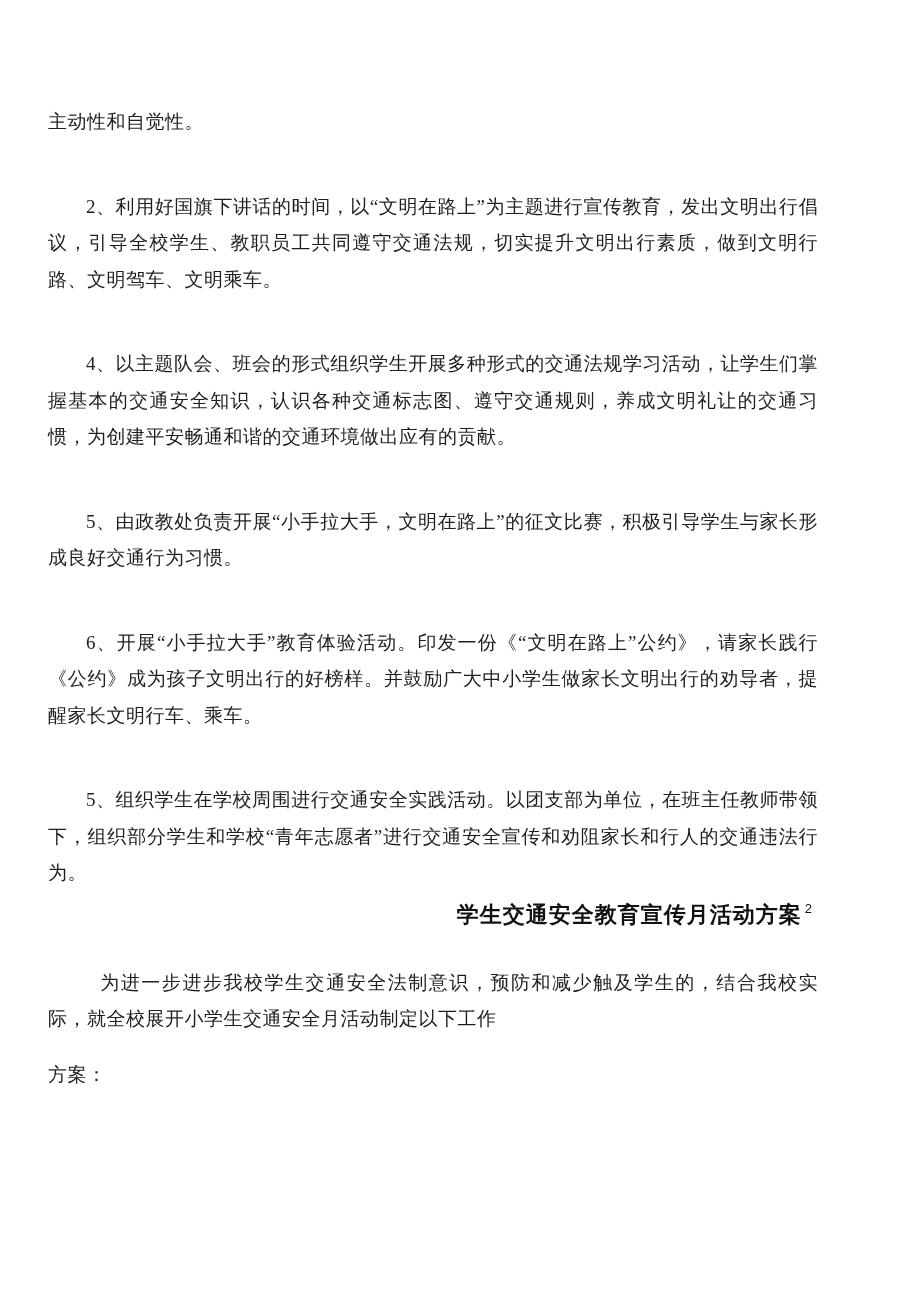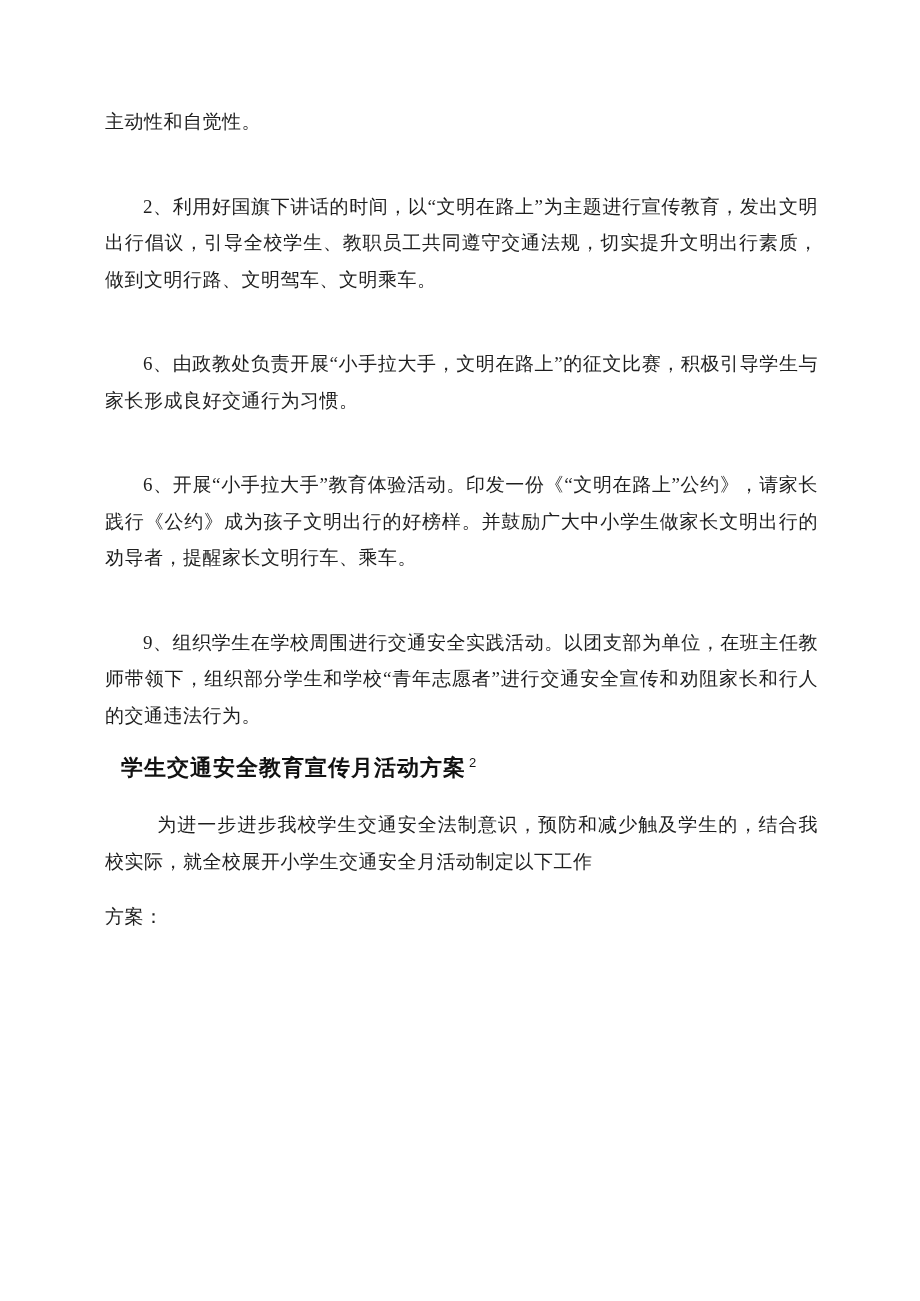--- a/index.html
+++ b/index.html
@@ -9,76 +9,77 @@
   }
   body {
     width: 920px;
     height: 1301px;
     overflow: hidden;
   }
   .page {
     box-sizing: border-box;
     width: 920px;
     height: 1301px;
-    padding: 104px 102px 0 105px;
+    padding: 104px 102px 0 48px;
     background: #ffffff;
   }
   .para {
     margin: 11px 0 0 0;
     font-family: "Liberation Serif", "DejaVu Serif", serif;
     font-size: 19px;
     line-height: 36.5px;
     color: #1e1e1e;
     text-align: justify;
     letter-spacing: 0.5px;
   }
   .para.indent {
     text-indent: 2em;
     margin-top: 48px;
   }
   #body-paragraphs .para:first-child {
     margin-top: 0;
   }
   .heading {
-    margin: 16px;
+    margin: 5px;
     font-family: "Liberation Sans", "DejaVu Sans", sans-serif;
     font-weight: bold;
     font-size: 22px;
     line-height: 36px;
     color: #111111;
-    text-align: left;
+    text-align: right;
     letter-spacing: 1px;
   }
   .heading sup {
     font-weight: normal;
     font-size: 13px;
     margin-left: 3px;
     vertical-align: super;
     line-height: 0;
   }
   #intro-paragraphs .para:first-child {
-    margin-top: 21px;
+    margin-top: 32px;
   }
   #intro-paragraphs .para + .para {
     margin-top: 19px;
   }
   #intro-paragraphs .para.indent {
     text-indent: 2.75em;
   }
 </style>
 </head>
 <body>
 
 <div class="page">
   <div id="body-paragraphs">
       <p class="para">主动性和自觉性。</p>
       <p class="para indent">2、利用好国旗下讲话的时间，以“文明在路上”为主题进行宣传教育，发出文明出行倡议，引导全校学生、教职员工共同遵守交通法规，切实提升文明出行素质，做到文明行路、文明驾车、文明乘车。</p>
-      <p class="para indent">6、由政教处负责开展“小手拉大手，文明在路上”的征文比赛，积极引导学生与家长形成良好交通行为习惯。</p>
+      <p class="para indent">4、以主题队会、班会的形式组织学生开展多种形式的交通法规学习活动，让学生们掌握基本的交通安全知识，认识各种交通标志图、遵守交通规则，养成文明礼让的交通习惯，为创建平安畅通和谐的交通环境做出应有的贡献。</p>
+      <p class="para indent">5、由政教处负责开展“小手拉大手，文明在路上”的征文比赛，积极引导学生与家长形成良好交通行为习惯。</p>
       <p class="para indent">6、开展“小手拉大手”教育体验活动。印发一份《“文明在路上”公约》，请家长践行《公约》成为孩子文明出行的好榜样。并鼓励广大中小学生做家长文明出行的劝导者，提醒家长文明行车、乘车。</p>
-      <p class="para indent">9、组织学生在学校周围进行交通安全实践活动。以团支部为单位，在班主任教师带领下，组织部分学生和学校“青年志愿者”进行交通安全宣传和劝阻家长和行人的交通违法行为。</p>
+      <p class="para indent">5、组织学生在学校周围进行交通安全实践活动。以团支部为单位，在班主任教师带领下，组织部分学生和学校“青年志愿者”进行交通安全宣传和劝阻家长和行人的交通违法行为。</p>
     </div>
 
   <h1 class="heading">
     <span>学生交通安全教育宣传月活动方案</span><sup>2</sup>
   </h1>
 
   <div id="intro-paragraphs">
       <p class="para indent">为进一步进步我校学生交通安全法制意识，预防和减少触及学生的，结合我校实际，就全校展开小学生交通安全月活动制定以下工作</p>
       <p class="para">方案：</p>
     </div>

